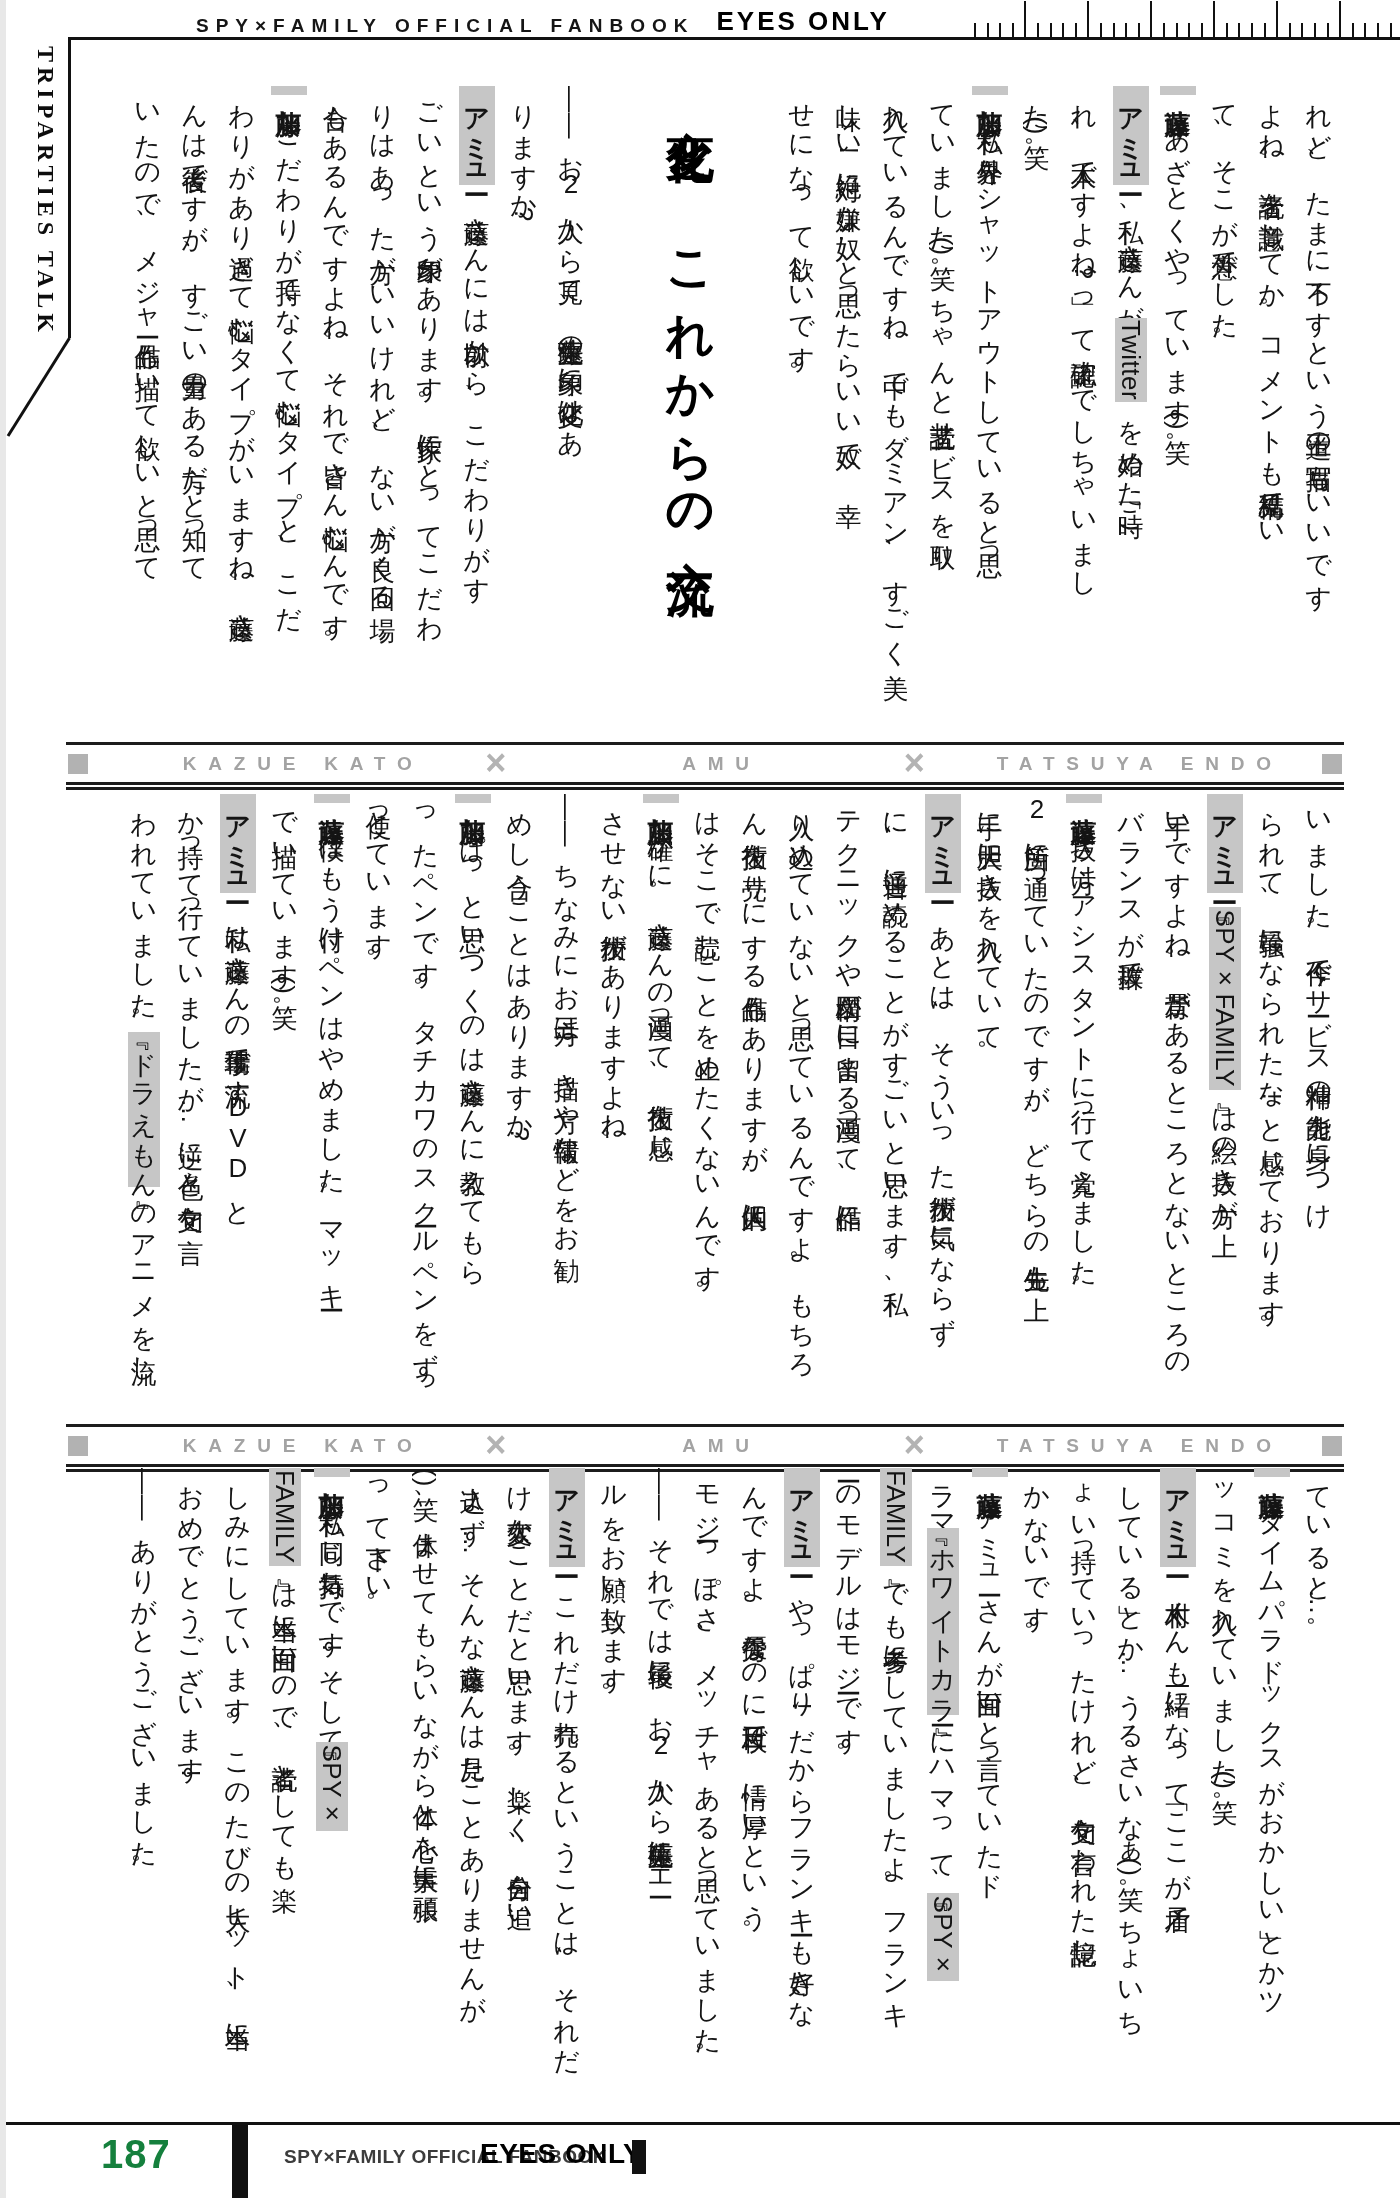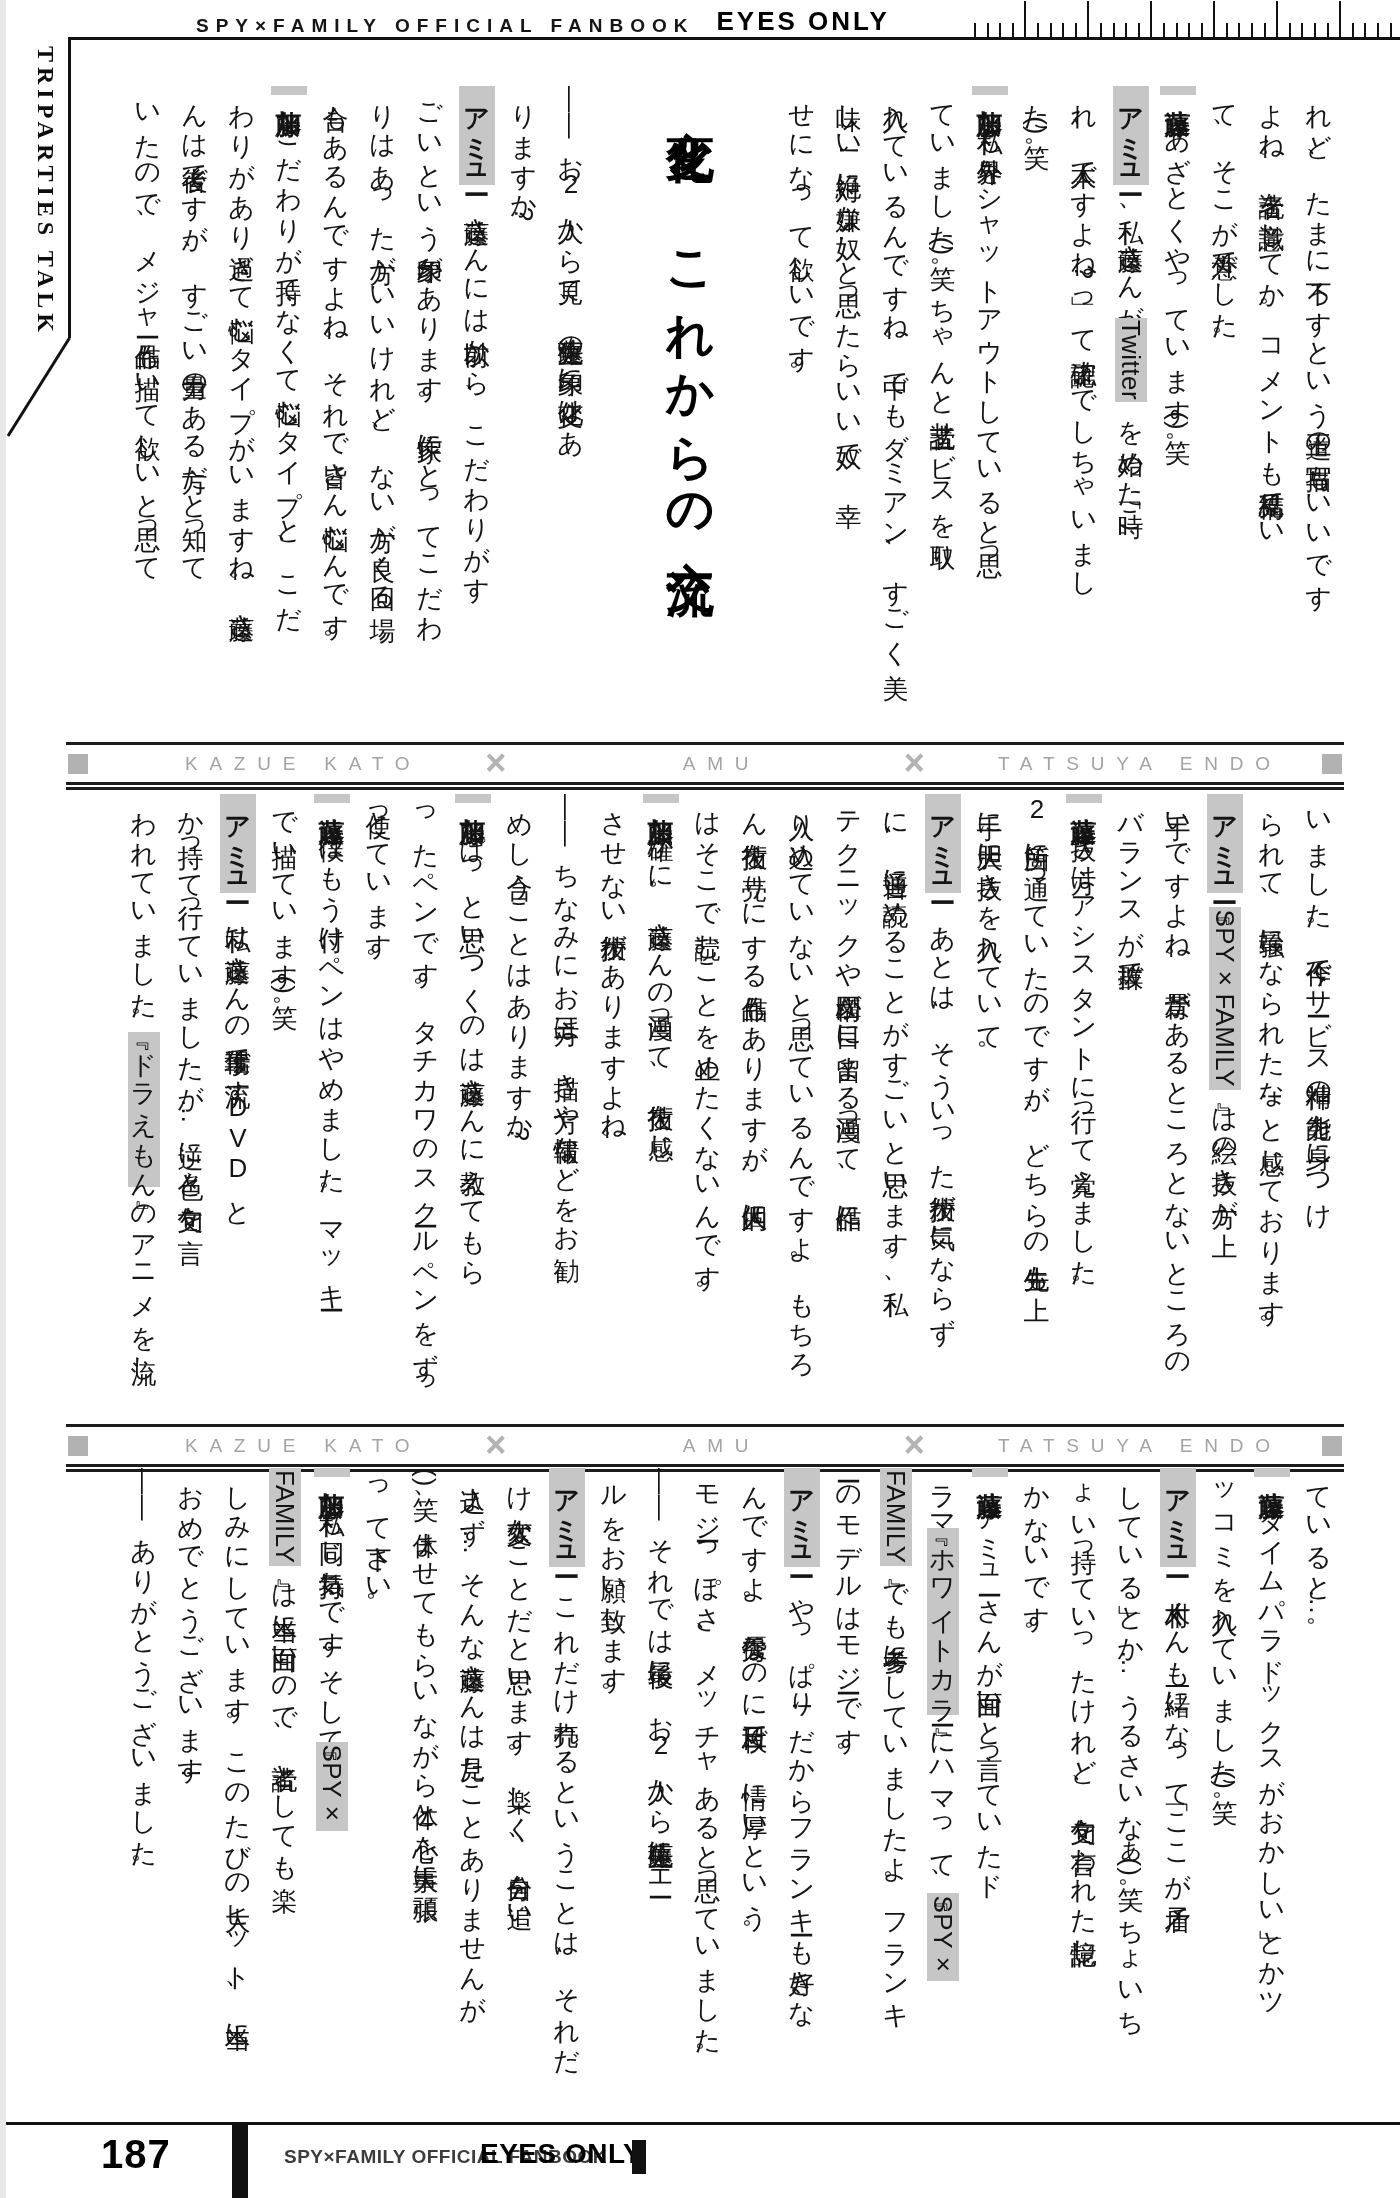--- a/index.html
+++ b/index.html
@@ -30,29 +30,29 @@
   .col .spk{background:#c6c6c6;font-weight:700;padding:4px 3px;margin-bottom:14px;}
   .col .hl{background:#c6c6c6;padding:2px 1px;}
   .col .up{text-orientation:upright;}
   .title-col{flex:0 0 96px;width:96px;height:100%;writing-mode:vertical-rl;margin:6px 40px 0 48px;
        font-size:48px;font-weight:900;letter-spacing:6px;line-height:96px;color:#000;}
 
   
   .divider{position:absolute;left:60px;right:62px;height:36px;border-top:3px solid #1c1c1c;border-bottom:8px double #1c1c1c;
        display:flex;align-items:center;padding:1px 2px 0 2px;}
   .sq{width:20px;height:20px;background:#b2b2b2;flex:0 0 20px;}
-  .dname{flex:1;text-align:center;font-size:19px;font-weight:400;letter-spacing:0.62em;color:#a3a3a3;white-space:nowrap;padding-left:33px;}
+  .dname{flex:1;text-align:center;font-size:19px;font-weight:700;letter-spacing:0.62em;color:#a3a3a3;white-space:nowrap;padding-left:33px;}
   .dx{font-size:36px;font-weight:700;color:#b3b3b3;line-height:1;transform:translateY(-1px);}
   #divider1{top:742px;}
   #divider2{top:1424px;}
 
   
   .footrule{position:absolute;left:0;right:0;top:2122px;height:2.5px;background:#111;}
   .footer{position:absolute;left:0;top:2124px;width:100%;height:74px;}
-  .f-num{position:absolute;left:95px;top:8px;font-size:40px;font-weight:700;letter-spacing:1px;color:#000000;}
+  .f-num{position:absolute;left:95px;top:8px;font-size:40px;font-weight:700;letter-spacing:1px;color:#15803d;}
   .f-bar{position:absolute;left:226px;top:0;width:16px;height:74px;background:#111;}
   .f-series{position:absolute;left:278px;top:22px;font-size:19px;font-weight:700;letter-spacing:0.5px;color:#3c3c3c;}
   .f-brand{position:absolute;left:474px;top:14px;font-size:28px;font-weight:800;letter-spacing:0.5px;color:#000;}
   .f-block{position:absolute;left:626px;top:16px;width:14px;height:34px;background:#111;}
 </style>
 </head>
 <body>
 
 <div id="page">
 

